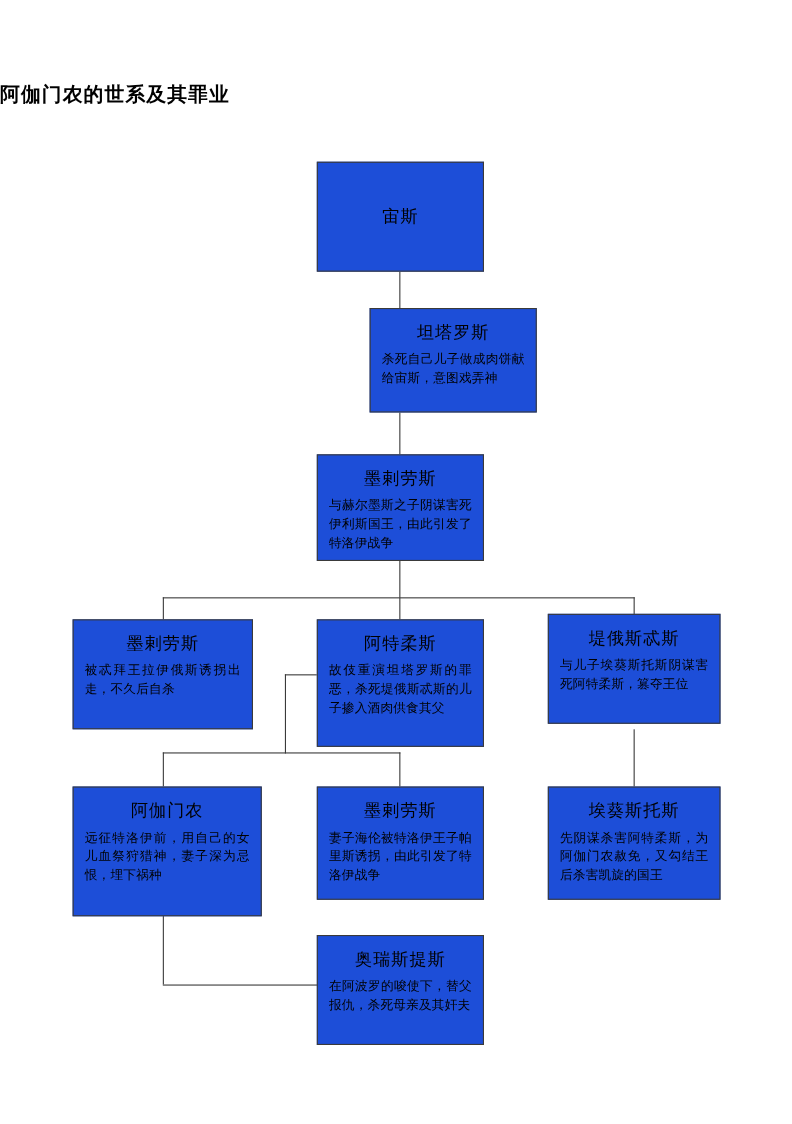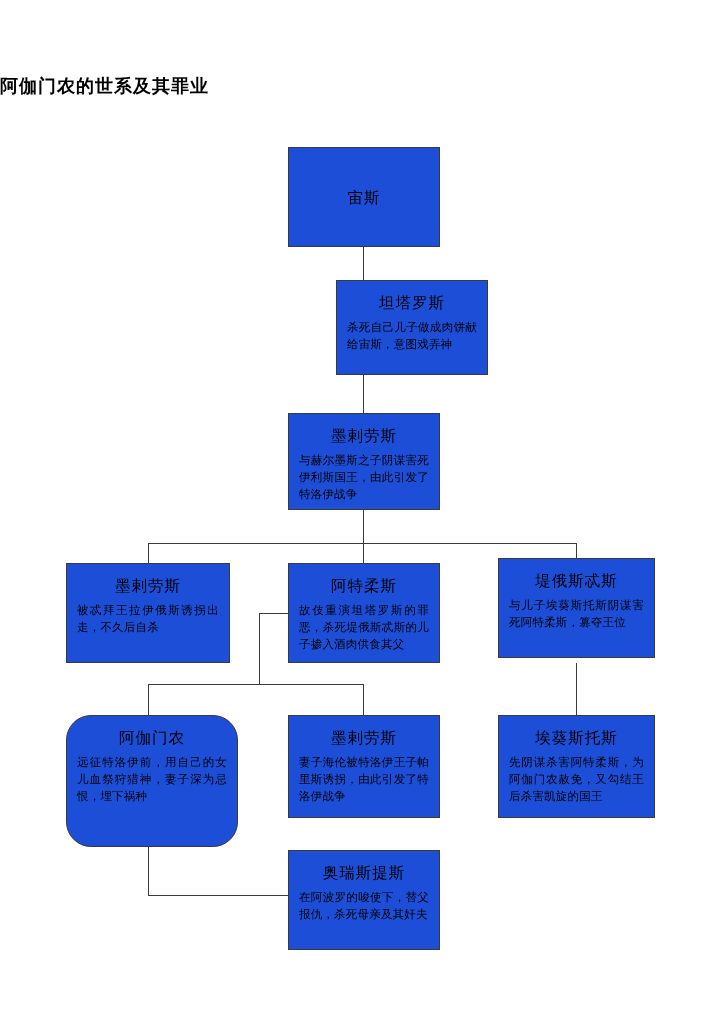--- a/index.html
+++ b/index.html
@@ -116,31 +116,31 @@
   <div class="node" style="left:288px; top:413px; width:152px; height:97px;">
     <div class="node-title">墨剌劳斯</div>
     <div class="node-desc">与赫尔墨斯之子阴谋害死伊利斯国王，由此引发了特洛伊战争</div>
   </div>
 
   <div class="node" style="left:66px; top:563px; width:164px; height:100px;">
     <div class="node-title">墨剌劳斯</div>
     <div class="node-desc">被忒拜王拉伊俄斯诱拐出走，不久后自杀</div>
   </div>
 
-  <div class="node" style="left:288px; top:563px; width:152px; height:100px;">
+  <div class="node" style="left:288px; top:563px; width:152px; height:116px;">
     <div class="node-title">阿特柔斯</div>
     <div class="node-desc">故伎重演坦塔罗斯的罪恶，杀死堤俄斯忒斯的儿子掺入酒肉供食其父</div>
   </div>
 
   <div class="node" style="left:498px; top:558px; width:157px; height:100px;">
     <div class="node-title">堤俄斯忒斯</div>
     <div class="node-desc">与儿子埃葵斯托斯阴谋害死阿特柔斯，篡夺王位</div>
   </div>
 
-  <div class="node" style="left:66px; top:715px; width:172px; height:132px;border-radius:25px;">
+  <div class="node" style="left:66px; top:715px; width:172px; height:118px;">
     <div class="node-title">阿伽门农</div>
     <div class="node-desc">远征特洛伊前，用自己的女儿血祭狩猎神，妻子深为忌恨，埋下祸种</div>
   </div>
 
   <div class="node" style="left:288px; top:715px; width:152px; height:103px;">
     <div class="node-title">墨剌劳斯</div>
     <div class="node-desc">妻子海伦被特洛伊王子帕里斯诱拐，由此引发了特洛伊战争</div>
   </div>
 
   <div class="node" style="left:498px; top:715px; width:157px; height:103px;">

